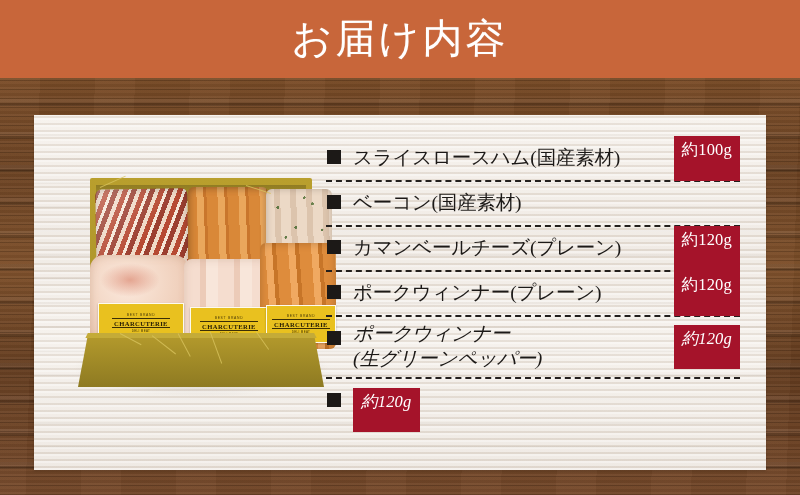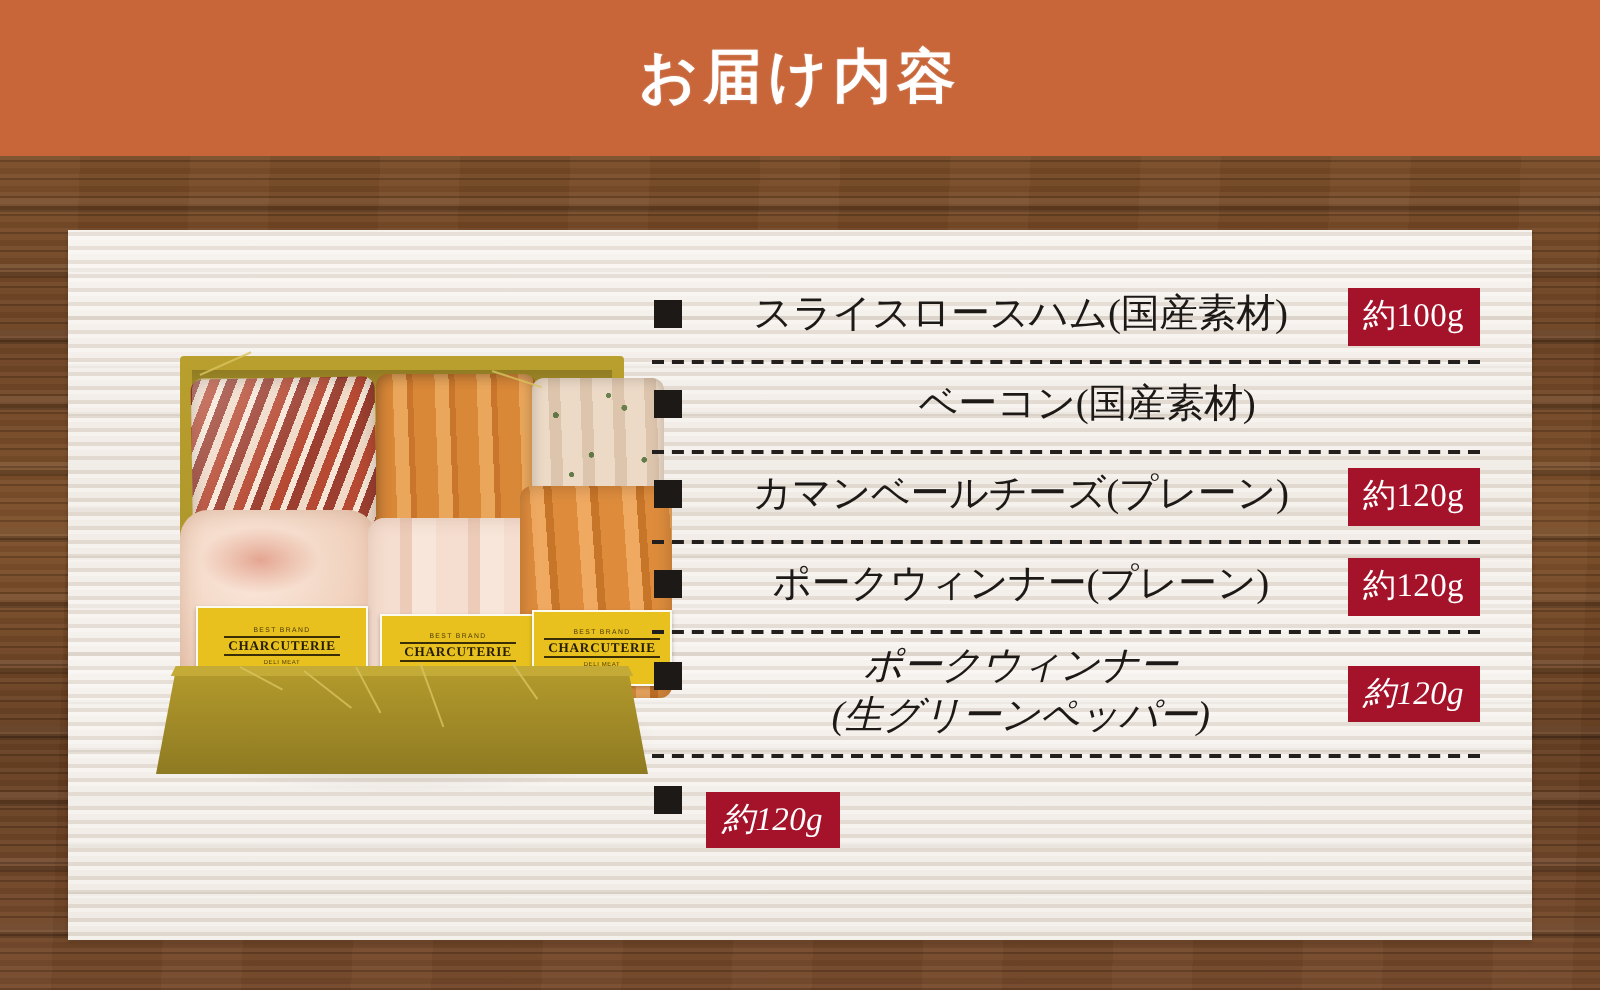--- a/index.html
+++ b/index.html
@@ -33,22 +33,22 @@
   #page-title {
     position: absolute;
     left: 0;
     top: 0;
     width: 800px;
     height: 78px;
     display: flex;
     align-items: center;
     justify-content: center;
     color: #ffffff;
-    font-size: 29px;
-    font-weight: 700;
+    font-size: 40px;
+    font-weight: 400;
     letter-spacing: 3px;
     line-height: 1;
     font-family: "Liberation Serif", "DejaVu Serif", serif;
     text-shadow: 0 0 1px rgba(255,255,255,0.35);
   }
 
   
   #wood-bg {
     position: absolute;
     left: 0;
@@ -335,30 +335,29 @@
 
   .item-name {
     flex: 1 1 auto;
     color: #1c1917;
     font-size: 19.5px;
     line-height: 1.28;
     letter-spacing: -0.2px;
     font-family: "Liberation Serif", "DejaVu Serif", serif;
     white-space: pre-line;
     padding-right: 6px;
-    text-align: center;
   }
 
   .qty-badge {
     flex: 0 0 auto;
     background: #a5132a;
     color: #ffffff;
     font-size: 16.5px;
     line-height: 1;
-    padding: 6px 8px 6px 8px;
+    padding: 6px 8px 22px 8px;
     letter-spacing: 0.2px;
     font-family: "Liberation Serif", "DejaVu Serif", serif;
     white-space: nowrap;
     text-align: center;
   }
 </style>
 </head>
 <body>
 
 <div id="stage">

